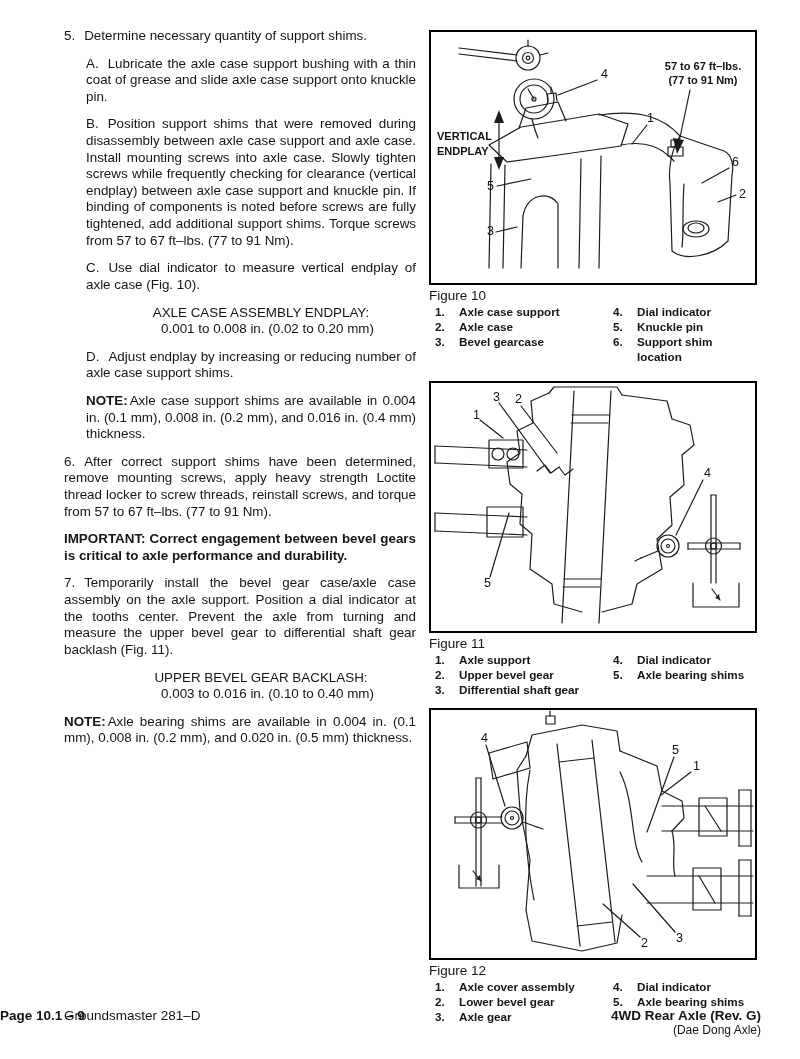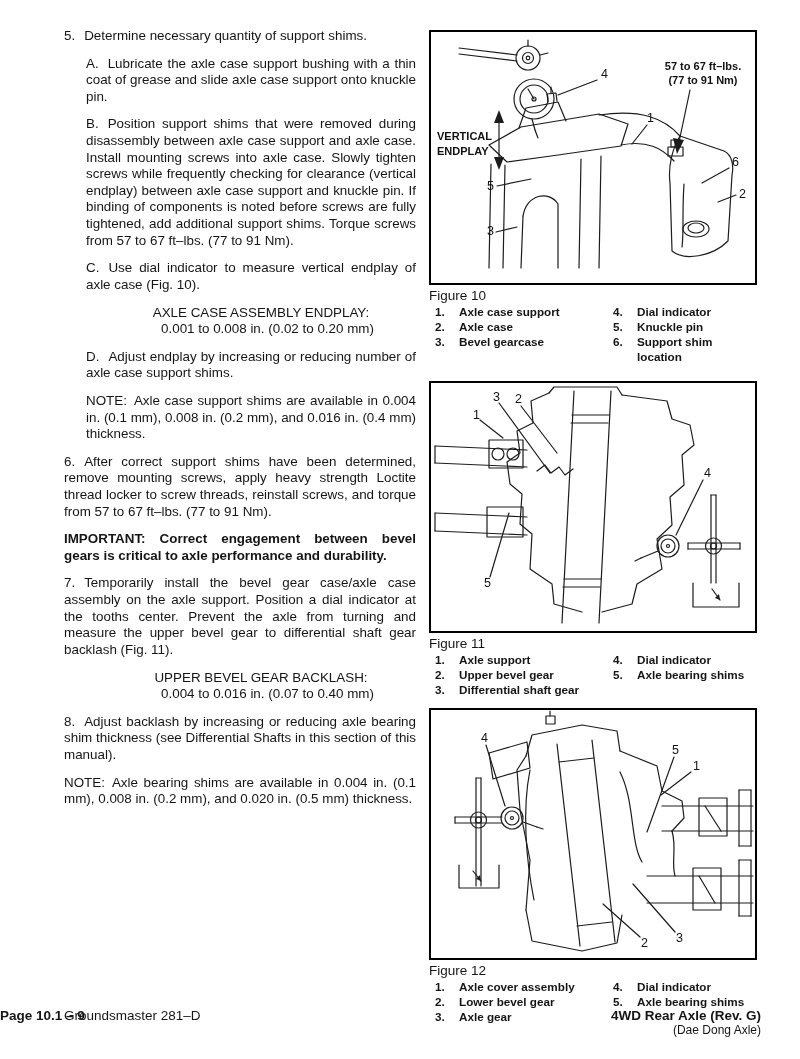--- a/index.html
+++ b/index.html
@@ -9,22 +9,22 @@
   }
   
   .leftcol {
     position:absolute; left:64px; top:28px; width:352px;
     font-size:13.4px; line-height:1.24; text-align:justify;
   }
   .para { margin:0 0 11px 0; }
   .para .lead { margin-right:9px; }
   .indent { padding-left:22px; }
   .boldpara { font-weight:bold; }
-  .boldpara .lead { margin-right:14px; }
-  .note-lead { font-weight:normal; margin-right:7px; }
+  .boldpara .lead { margin-right:4px; }
+  .note-lead { font-weight:bold; margin-right:2px; }
   .spec { margin:0 0 11px 0; padding-left:42px; text-align:center; }
   .spec-l2 { padding-left:13px; }
   
   .rightcol { position:absolute; left:429px; top:30px; width:328px; }
   .figgroup { }
   .figbox { border:2px solid #000; background:#fff; }
   .figcap { text-align:left; font-size:13.5px; margin:3px 0 1px 0; color:#151515; }
   .legend { display:flex; font-size:11.7px; font-weight:bold; line-height:15px; }
   .leg-col-l { width:178px; padding-left:6px; }
   .leg-col-r { flex:1; }
@@ -73,24 +73,23 @@
     <p class="para indent"><span class="note-lead">NOTE:</span><span>Axle case support shims are available in 0.004 in. (0.1 mm), 0.008 in. (0.2 mm), and 0.016 in. (0.4 mm) thickness.</span></p>
 
     <p class="para"><span class="lead">6.</span><span>After correct support shims have been determined, remove mounting screws, apply heavy strength Loctite thread locker to screw threads, reinstall screws, and torque from 57 to 67 ft–lbs. (77 to 91 Nm).</span></p>
 
     <p class="para boldpara"><span class="lead">IMPORTANT:</span><span>Correct engagement between bevel gears is critical to axle performance and durability.</span></p>
 
     <p class="para"><span class="lead">7.</span><span>Temporarily install the bevel gear case/axle case assembly on the axle support. Position a dial indicator at the tooths center. Prevent the axle from turning and measure the upper bevel gear to differential shaft gear backlash (Fig. 11).</span></p>
 
     <div class="spec">
       <div class="spec-l1">UPPER BEVEL GEAR BACKLASH:</div>
-      <div class="spec-l2">0.004 to 0.016 in. (0.07 to 0.40 mm)</div>
-    </div>
-
-    <p class="para"><span class="lead">8.</span><span>Adjust backlash by increasing or reducing axle bearing shim thickness (see Differential Shafts in this section of this manual).</span></p>
+      <div class="spec-l2">0.003 to 0.016 in. (0.10 to 0.40 mm)</div>
+    </div>
+
 
     <p class="para"><span class="note-lead">NOTE:</span><span>Axle bearing shims are available in 0.004 in. (0.1 mm), 0.008 in. (0.2 mm), and 0.020 in. (0.5 mm) thickness.</span></p>
   </div>
 
   <div class="rightcol">
 
     <div class="figgroup mb1">
       <div class="figbox fig">
         <svg width="324" height="247" viewBox="0 0 324 247">
           <g>

